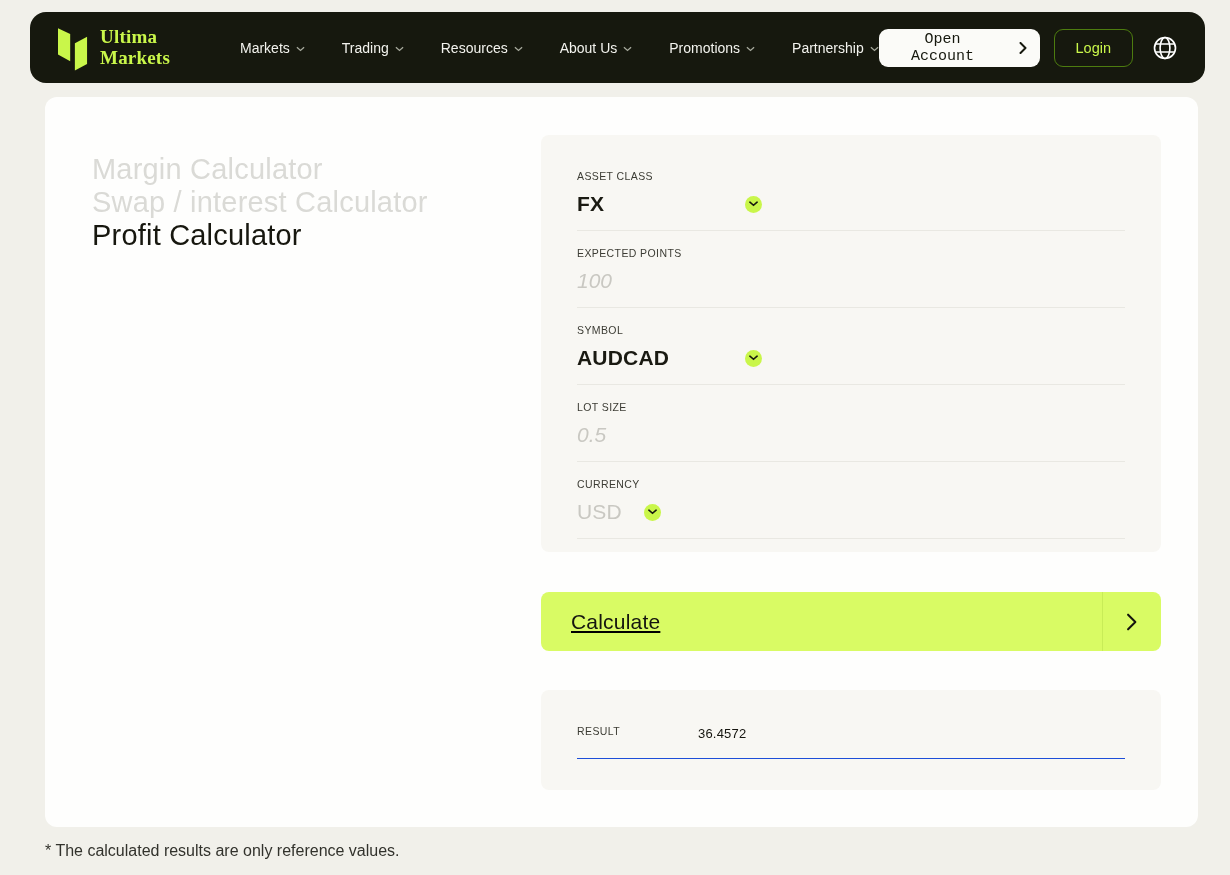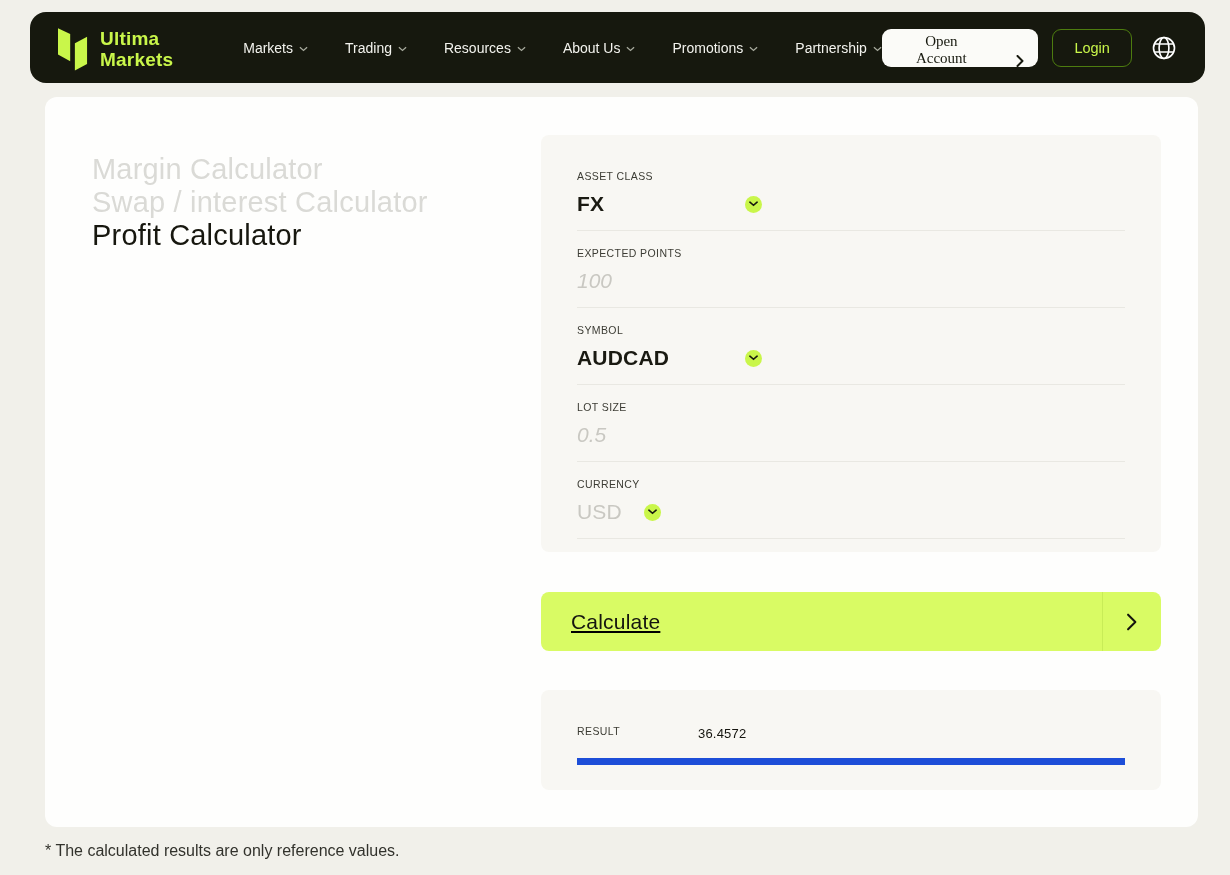--- a/index.html
+++ b/index.html
@@ -11,30 +11,30 @@
     overflow:hidden;
     color:#15150f;
   }
 
   
   .navbar {
     position:absolute; left:30px; top:12px; width:1175px; height:71px;
     background:#16180e; border-radius:16px;
     display:flex; align-items:center; padding:0 20px 0 28px;
   }
-  .logo { display:flex; align-items:flex-end; gap:12px; cursor:pointer; }
+  .logo { display:flex; align-items:center; gap:12px; cursor:pointer;font-family:Liberation Serif, serif; }
   .brand-text { color:#c9f64a; font-size:19px; font-weight:700; line-height:1.08; letter-spacing:.2px; }
   .nav-menu { display:flex; align-items:center; gap:37px; margin-left:70px; list-style:none; }
   .nav-item { display:flex; align-items:center; gap:6px; color:#f3f3ee; font-size:14px; font-weight:500; cursor:pointer; white-space:nowrap; }
   .nav-item svg { opacity:.75; margin-top:2px; }
   .nav-actions { margin-left:auto; display:flex; align-items:center; gap:14px; }
   .open-account {
-    display:flex; align-items:flex-end; background:#fbfbf8; border:none;
+    display:flex; align-items:center; background:#fbfbf8; border:none;
     border-radius:9px; height:38px; cursor:pointer; overflow:hidden;
-    font-family:Liberation Serif, serif;
+    font-family:Liberation Mono, monospace;
   }
   .open-account .oa-label {
     display:flex; align-items:center; padding:0 18px;
     font-size:15px; color:#16180e;
   }
   .oa-divider { width:1px; background:#e2e2dc; }
   .oa-arrow { width:38px; display:flex; align-items:center; justify-content:center; }
   .login-btn {
     height:38px; padding:0 21px; background:transparent;
     border:1px solid #4d7c0f; border-radius:9px; color:#c9f64a;
@@ -88,21 +88,21 @@
     display:flex; align-items:center; justify-content:center;
   }
 
   
   .result-panel {
     position:absolute; left:496px; top:593px; width:620px; height:100px;
     background:#f8f7f3; border-radius:8px; padding:0 36px;
   }
   .result-row {
     display:flex; align-items:flex-end; padding:32px 0 21px;
-    border-bottom:7px solid #1d4ed8;
+    border-bottom:1px solid #1d4ed8;
   }
   .result-label { font-size:10.5px; letter-spacing:.4px; color:#3c3c34; font-weight:500; width:121px; }
   .result-value { font-size:13px; font-weight:500; color:#15150f; transform:translateY(4px); letter-spacing:.2px; }
 
   
   .disclaimer { position:absolute; left:45px; top:842px; font-size:16px; color:#32322c; }
 </style>
 </head>
 <body>
 

